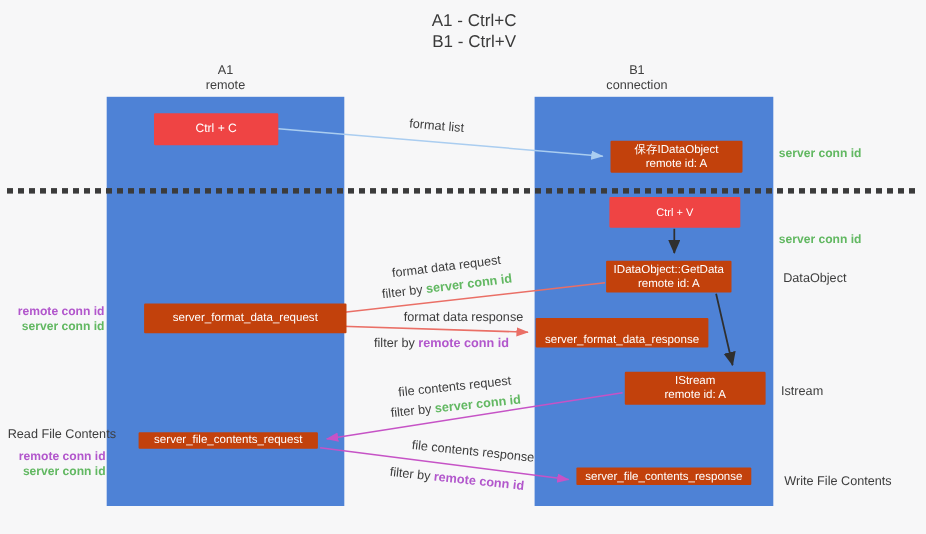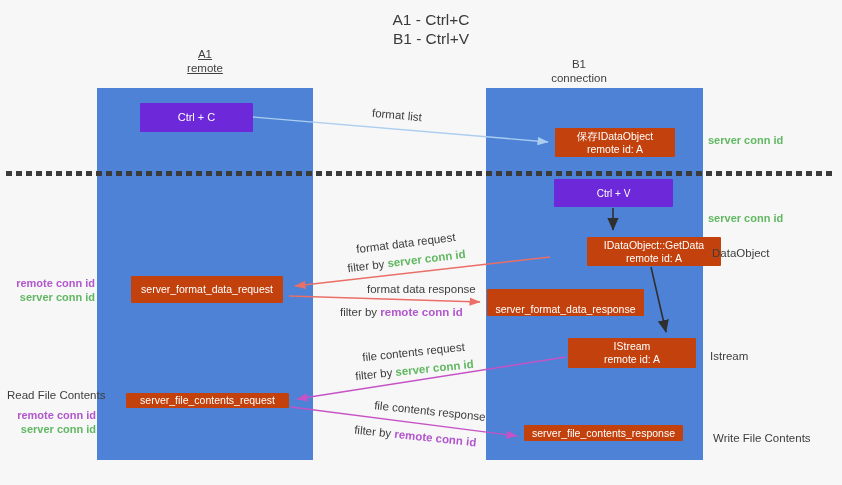--- a/index.html
+++ b/index.html
@@ -7,21 +7,21 @@
   #canvas{position:relative;width:842px;height:485px;background:#f7f7f8;overflow:hidden;padding-left:12px;}
 
   .lifeline{position:absolute;top:88px;height:372px;background:#4e82d6;z-index:1;}
 
   .divider{position:absolute;left:6px;top:171px;width:830px;height:5px;z-index:3;
     background:repeating-linear-gradient(to right,#3b3b3b 0 6px,transparent 6px 10px);}
 
   .node{position:absolute;z-index:4;display:flex;flex-direction:column;align-items:center;
     justify-content:center;color:#ffffff;text-align:center;border-radius:1px;
     font-size:10.5px;line-height:13px;}
-  .green{background:#6d28d9;}
+  .green{background:#ef4444;}
   .orange{background:#c2410c;}
   .node .l1,.node .l2{white-space:nowrap;}
 
   .lbl{position:absolute;z-index:5;white-space:nowrap;color:#3d3d3d;font-size:11.5px;line-height:14px;}
   .green-t{color:#62b862;font-weight:bold;}
   .purple-t{color:#b257cc;font-weight:bold;}
   .right-align{text-align:right;}
   .title{font-size:15.5px;line-height:19px;text-align:center;color:#3a3a3a;}
   .lane-header{text-align:center;font-size:11.5px;line-height:13.5px;color:#3f3f3f;}
 
@@ -30,21 +30,21 @@
 </head>
 <body>
 
 <div id="canvas">
 
   <div class="lbl title" style="left:331px;top:10px;width:200px;">
     <div>A1 - Ctrl+C</div>
     <div>B1 - Ctrl+V</div>
   </div>
 
-  <div class="lbl lane-header" style="left:155px;top:48px;width:100px;text-decoration:underline;">
+  <div class="lbl lane-header" style="left:155px;top:58px;width:100px;">
     <div>A1</div>
     <div>remote</div>
   </div>
   <div class="lbl lane-header" style="left:529px;top:58px;width:100px;">
     <div>B1</div>
     <div>connection</div>
   </div>
 
   <div class="lifeline" style="left:97px;width:216px;"></div>
   <div class="lifeline" style="left:486px;width:217px;"></div>
@@ -81,26 +81,26 @@
 
   <div class="node orange" style="left:555px;top:128px;width:120px;height:29px;">
     <span class="l1">保存IDataObject</span>
     <span class="l2">remote id: A</span>
   </div>
 
   <div class="node green" style="left:554px;top:179px;width:119px;height:28px;font-size:10px;">
     <span class="l1">Ctrl + V</span>
   </div>
 
-  <div class="node orange" style="left:551px;top:237px;width:134px;height:29px;margin-left:36px;">
+  <div class="node orange" style="left:551px;top:237px;width:114px;height:29px;">
     <span class="l1">IDataObject::GetData</span>
     <span class="l2">remote id: A</span>
   </div>
 
-  <div class="node orange" style="left:131px;top:276px;width:152px;height:27px;">
+  <div class="node orange" style="left:131px;top:276px;width:184px;height:27px;">
     <span class="l1">server_format_data_request</span>
   </div>
 
   <div class="node orange" style="left:487px;top:289px;width:157px;height:27px;justify-content:flex-end;">
     <span class="l1">server_format_data_response</span>
   </div>
 
   <div class="node orange" style="left:568px;top:338px;width:128px;height:30px;">
     <span class="l1">IStream</span>
     <span class="l2">remote id: A</span>

